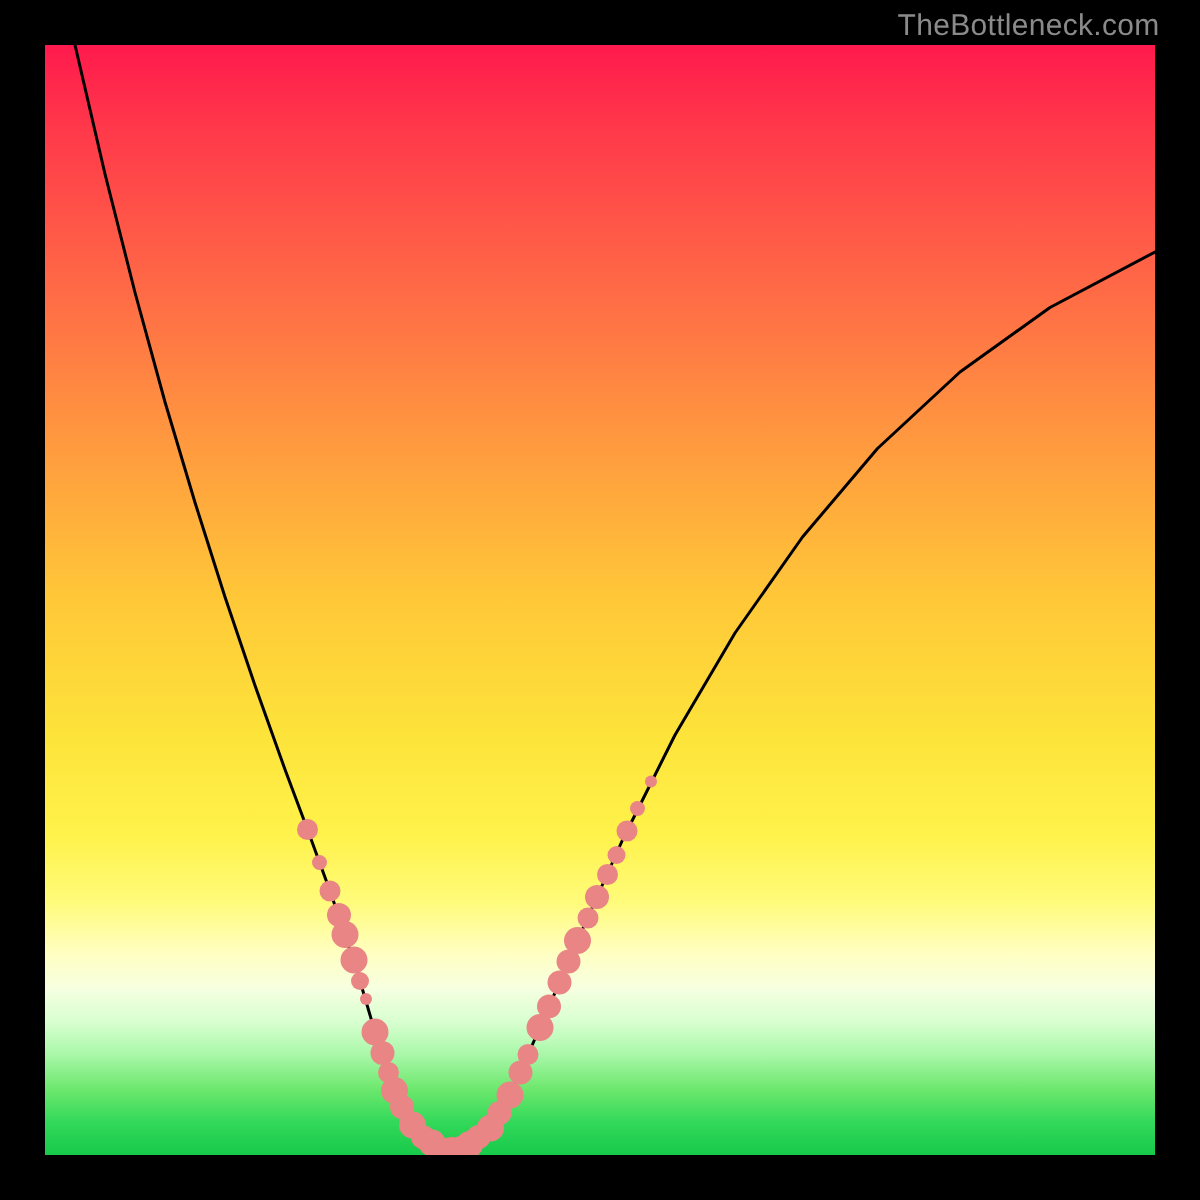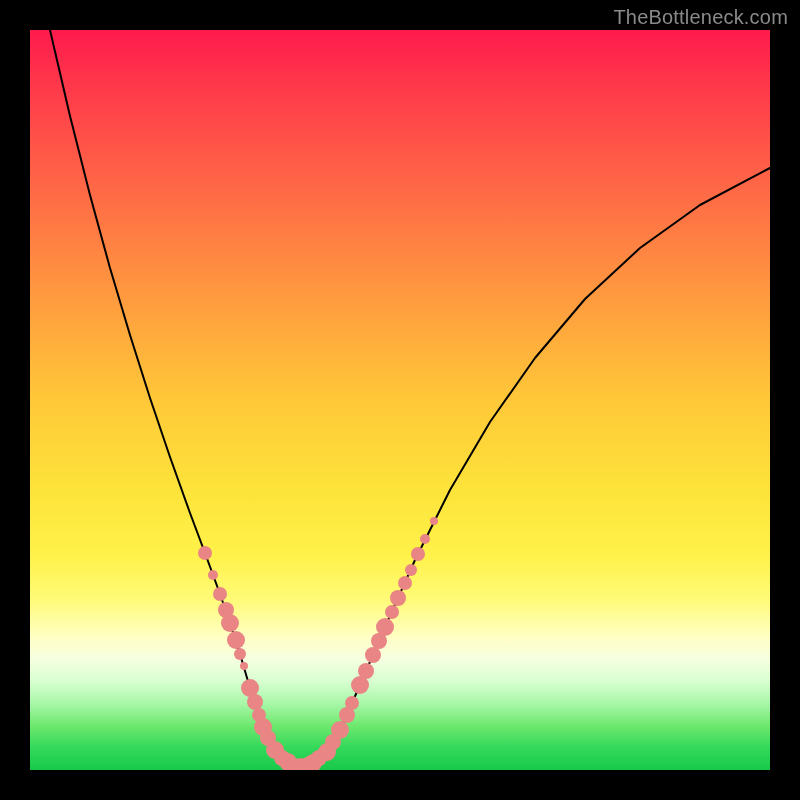--- a/index.html
+++ b/index.html
@@ -38,21 +38,21 @@
       #d8ffd0 88%,
       #a8f7a8 91%,
       #6ee86e 94%,
       #33d95a 97%,
       #17c94a 100%
     );
   }
   .watermark {
     position: absolute;
     top: 6px;
-    right: 12px;
+    right: 27px;
     color: #8a8a8a;
     font-size: 20px;
     font-weight: 500;
     letter-spacing: 0.2px;
     user-select: none;
   }
   svg.overlay {
     position: absolute;
     left: 0;
     top: 0;

